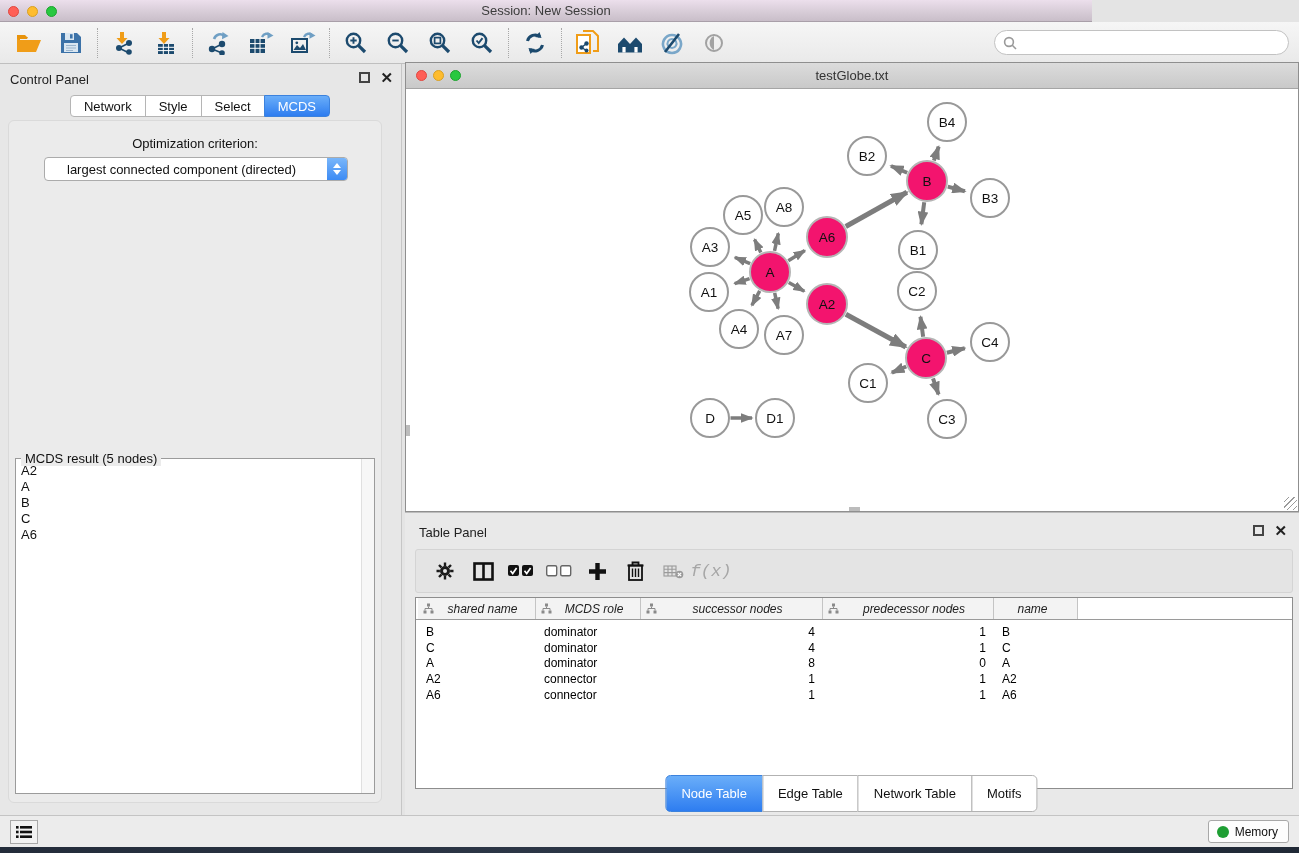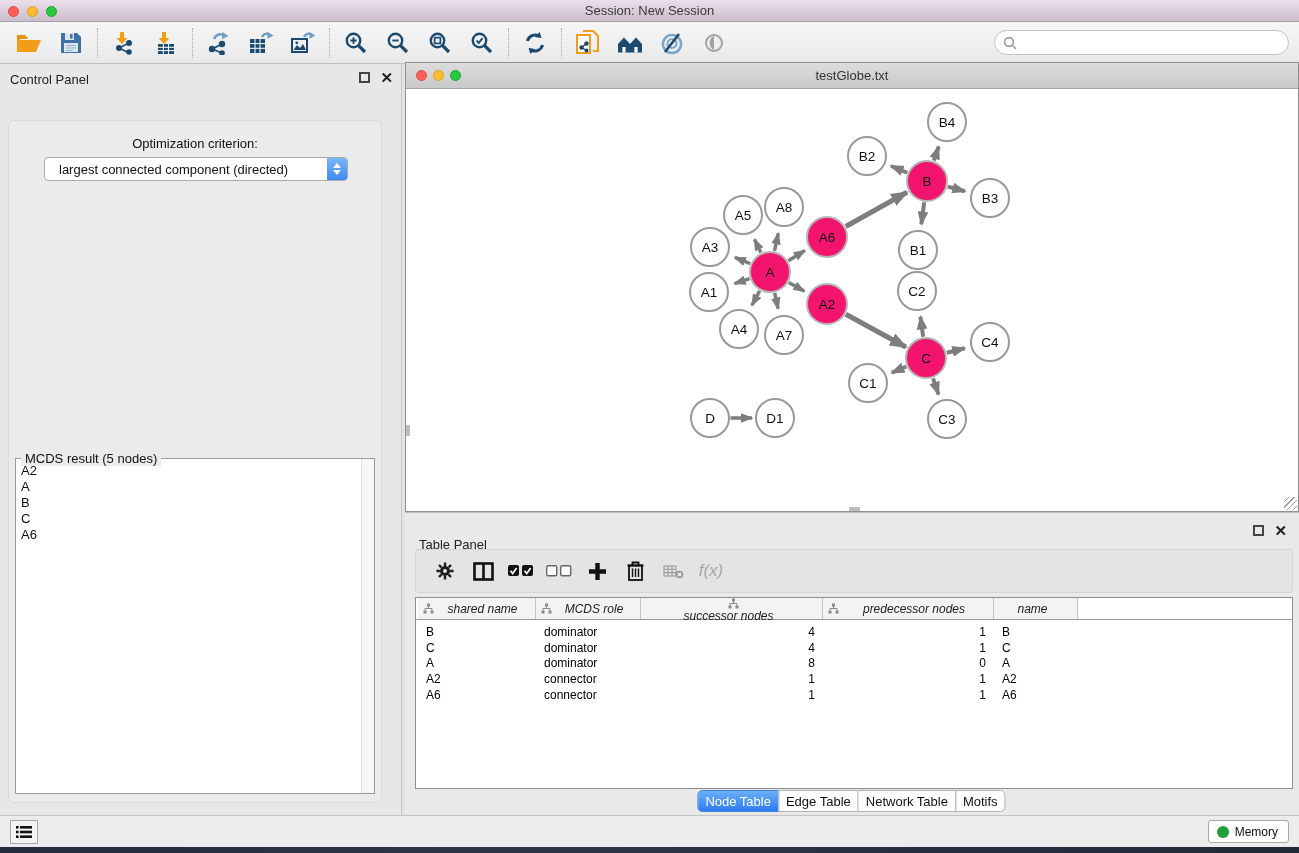--- a/index.html
+++ b/index.html
@@ -1,20 +1,20 @@
 <!DOCTYPE html>
 <html><head>
 <meta charset="utf-8">
 <style>
   * { margin:0; padding:0; box-sizing:border-box; }
   html,body { width:1299px; height:853px; overflow:hidden; }
   body { font-family:"Liberation Sans", sans-serif; background:#e4e4e4; position:relative; color:#1a1a1a; }
 
   
-  .titlebar { position:absolute; left:0; top:0; width:1299px; height:22px;
+  .titlebar { position:absolute; left:0; top:0; width:1092px; height:22px;
     background:linear-gradient(#ecdfec, #d6cbd6 60%, #c9bec9); border-bottom:1px solid #a99fa9;
     display:flex; align-items:center; justify-content:center; }
   .titlebar .title { font-size:13px; color:#3c3c3c; }
   .lights { position:absolute; left:8px; top:6px; display:flex; gap:8px; }
   .light { width:11px; height:11px; border-radius:50%; }
   .light.red { background:#ff5f57; border:1px solid #e04840; }
   .light.yellow { background:#febc2e; border:1px solid #d9a022; }
   .light.green { background:#28c840; border:1px solid #1da32f; }
 
   
@@ -38,21 +38,21 @@
   .cp-tab { height:22px; padding:0 13px; background:#fff; border:1px solid #b5b5b5; margin-left:-1px;
     font-size:13px; display:flex; align-items:center; cursor:pointer; color:#111; }
   .cp-tab:first-child { border-radius:4px 0 0 4px; }
   .cp-tab:last-child { border-radius:0 4px 4px 0; }
   .cp-tab.active { background:linear-gradient(#6aaef9,#2e7df0); border-color:#3c82dd; color:#fff; }
   .cp-inner { position:absolute; left:8px; top:56px; width:374px; height:683px;
     background:#ebebeb; border:1px solid #dadada; border-radius:6px; }
   .opt-label { position:absolute; left:0; right:0; top:15px; text-align:center; font-size:13px; color:#111; }
   .dropdown { position:absolute; left:35px; right:33px; top:36px; height:24px; background:#fff;
     border:1px solid #ababab; border-radius:4px; display:flex; align-items:center; cursor:pointer; }
-  .dropdown .dd-text { flex:1; font-size:13px; padding-left:14px; color:#111; white-space:nowrap; }
+  .dropdown .dd-text { flex:1; font-size:13px; padding-left:22px; color:#111; white-space:nowrap; }
   .dd-stepper { width:20px; height:22px; border-radius:0 3px 3px 0;
     background:linear-gradient(#79b6fa,#3d8bf4); display:flex; flex-direction:column; align-items:center; justify-content:center; gap:2px; }
   .tri-up { width:0; height:0; border-left:4px solid transparent; border-right:4px solid transparent; border-bottom:5px solid #fff; }
   .tri-dn { width:0; height:0; border-left:4px solid transparent; border-right:4px solid transparent; border-top:5px solid #fff; }
   .btn-row { position:absolute; left:0; right:0; top:70px; display:flex; justify-content:center; gap:14px; }
   .push-btn { height:23px; padding:0 16px; background:#fff; border:1px solid #b2b2b2; border-radius:4px;
     font-size:13px; display:flex; align-items:center; cursor:pointer; color:#111; }
   .result-box { position:absolute; left:6px; right:6px; top:337px; bottom:8px;
     border:1px solid #9b9b9b; background:#fff; }
   .result-legend { position:absolute; top:-8px; left:5px; background:#ebebeb; padding:0 4px; font-size:13px; color:#111; }
@@ -69,38 +69,38 @@
   .nw-titlebar .title { font-size:13px; color:#333; }
   .nw-lights { position:absolute; left:10px; top:7px; display:flex; gap:6px; }
   .nw-canvas { position:absolute; left:0; top:26px; right:0; bottom:0; background:#fff; overflow:hidden; }
   .nub-left { position:absolute; left:0; top:362px; width:4px; height:11px; background:#bcbcbc; }
   .nub-bottom { position:absolute; left:443px; bottom:0; width:11px; height:4px; background:#bcbcbc; }
   .resize-grip { position:absolute; right:1px; bottom:1px; width:13px; height:13px;
     background:repeating-linear-gradient(135deg, transparent 0 3px, #9a9a9a 3px 4px); cursor:nwse-resize; }
 
   
   .table-panel { position:absolute; left:405px; top:512px; width:894px; height:303px; background:#e9e9e9; border-top:1px solid #bcbcbc; }
-  .tp-title { position:absolute; left:14px; top:12px; font-size:13px; color:#222;margin-top:12px; }
+  .tp-title { position:absolute; left:14px; top:12px; font-size:13px; color:#222; }
   .tp-winbtns { position:absolute; right:12px; top:12px; display:flex; gap:10px; align-items:center; }
   .tp-toolbar { position:absolute; left:10px; right:6px; top:36px; height:44px; background:#e4e4e4;
     border:1px solid #d4d4d4; border-radius:3px; display:flex; align-items:center; padding-left:10px; }
   .tp-tool { width:38px; height:36px; display:inline-flex; align-items:center; justify-content:center; cursor:pointer; }
   .tp-tool.disabled { cursor:default; }
-  .fx { font-family:Liberation Sans, sans-serif; font-style:italic; font-size:17px; color:#a6a6a6; }
+  .fx { font-family:Liberation Mono, monospace; font-style:italic; font-size:17px; color:#a6a6a6; }
   .tp-table { position:absolute; left:10px; right:6px; top:84px; height:192px; background:#fff; border:1px solid #8d8d8d; overflow:hidden; }
   .thead { display:flex; height:22px; border-bottom:1px solid #9a9a9a; }
   .th { background:#f3f3f3; border-right:1px solid #c4c4c4; display:flex; align-items:center; font-size:12px; color:#222; cursor:pointer; }
   .th .th-ico { margin:0 2px 0 5px; display:flex; }
   .th .th-label { flex:1; text-align:center; padding-right:6px;font-style:italic; }
   .trow { display:flex; height:15.8px; align-items:center; cursor:default; }
   .td { font-size:12px; color:#000; overflow:hidden; white-space:nowrap; }
   .td.left { text-align:left; padding-left:8px; }
   .td.right { text-align:right; padding-right:8px; }
   .tp-tabs { position:absolute; bottom:3px; left:50%; transform:translateX(-50%); display:flex; }
-  .tp-tab { height:22px; padding:0 7px; background:#fff; border:1px solid #b2b2b2; margin-left:-1px;
+  .tp-tab { height:37px; padding:0 15px; background:#fff; border:1px solid #b2b2b2; margin-left:-1px;
     font-size:13px; display:flex; align-items:center; cursor:pointer; color:#111; }
   .tp-tab:first-child { border-radius:5px 0 0 5px; }
   .tp-tab:last-child { border-radius:0 5px 5px 0; }
   .tp-tab.active { background:linear-gradient(#6aaef9,#2e7df0); border-color:#3c82dd; color:#fff; }
 
   
   .status-bar { position:absolute; left:0; top:815px; width:1299px; height:32px; background:#ececec; border-top:1px solid #c4c4c4; }
   .list-btn { position:absolute; left:10px; top:4px; width:28px; height:24px; background:#f2f2f2;
     border:1px solid #a8a8a8; display:flex; align-items:center; justify-content:center; cursor:pointer; }
   .memory-btn { position:absolute; right:10px; top:4px; height:23px; background:#fdfdfd; border:1px solid #a8a8a8;
@@ -296,20 +296,26 @@
     <input type="text" placeholder="" style="">
   </div>
 </div>
 
 <div class="control-panel">
   <div class="cp-title">Control Panel</div>
   <div class="win-btns">
     <div class="float-btn"></div>
     <div class="close-btn">✕</div>
   </div>
+  <div class="cp-tabs" id="cp-tabs">
+      <div class="cp-tab">Network</div>
+      <div class="cp-tab">Style</div>
+      <div class="cp-tab">Select</div>
+      <div class="cp-tab active">MCDS</div>
+    </div>
   <div class="cp-inner">
     <div class="opt-label">Optimization criterion:</div>
     <div class="dropdown">
       <div class="dd-text">largest connected component (directed)</div>
       <div class="dd-stepper">
         <div class="tri-up"></div>
           <div class="tri-dn"></div>
       </div>
     </div>
     <div class="result-box">
@@ -548,21 +554,21 @@
           <span class="th-ico">
             <svg width="11" height="11" viewBox="0 0 11 11">
               <rect x="4" y="0.5" width="3" height="3" fill="#8a8a8a"></rect>
               <rect x="0.5" y="7.5" width="3" height="3" fill="#8a8a8a"></rect>
               <rect x="7.5" y="7.5" width="3" height="3" fill="#8a8a8a"></rect>
               <path d="M5.5 3.5v2M2 7.5v-2h7v2" stroke="#8a8a8a" fill="none"></path>
             </svg>
           </span>
           <span class="th-label">MCDS role</span>
         </div>
-        <div class="th" style="width: 182px; flex-direction: column;">
+        <div class="th" style="width: 182px;">
           <span class="th-ico">
             <svg width="11" height="11" viewBox="0 0 11 11">
               <rect x="4" y="0.5" width="3" height="3" fill="#8a8a8a"></rect>
               <rect x="0.5" y="7.5" width="3" height="3" fill="#8a8a8a"></rect>
               <rect x="7.5" y="7.5" width="3" height="3" fill="#8a8a8a"></rect>
               <path d="M5.5 3.5v2M2 7.5v-2h7v2" stroke="#8a8a8a" fill="none"></path>
             </svg>
           </span>
           <span class="th-label">successor nodes</span>
         </div>

